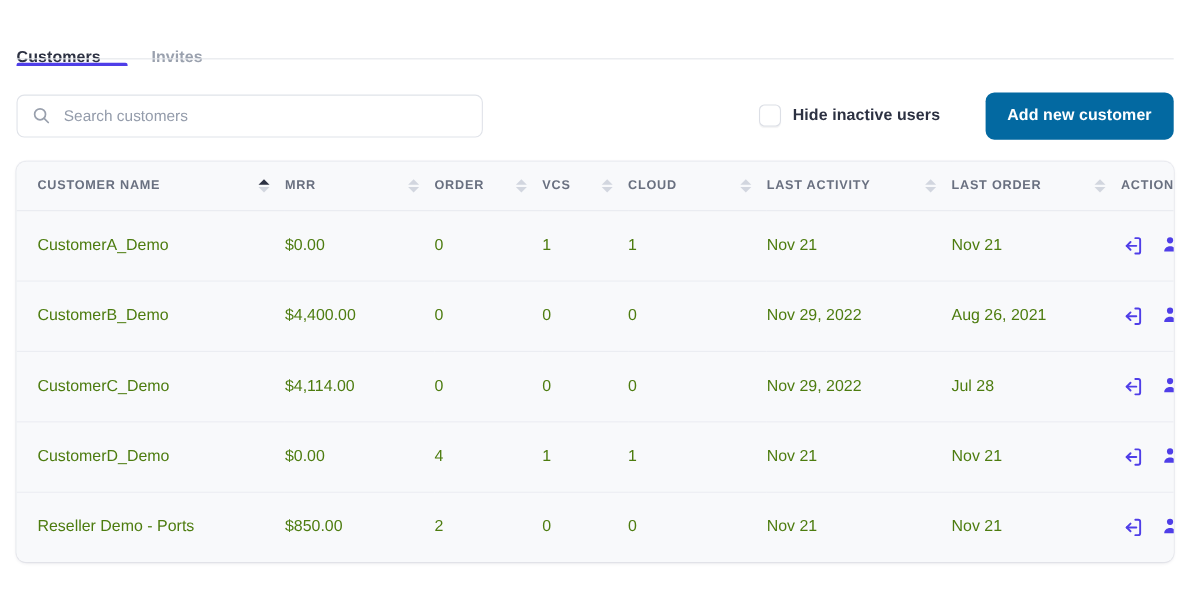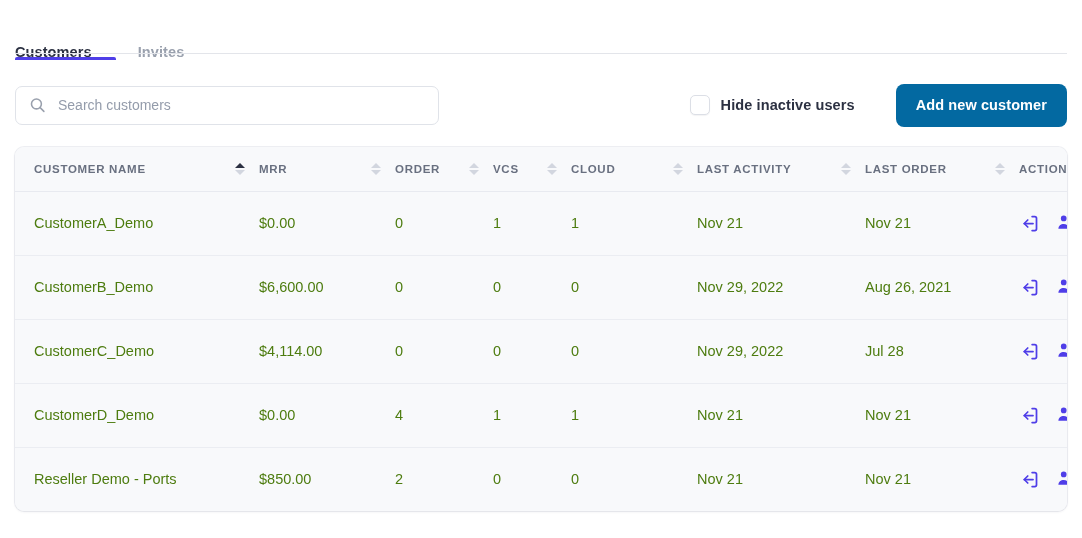--- a/index.html
+++ b/index.html
@@ -384,21 +384,21 @@
                     <circle cx="16.4" cy="7.4" r="2.7"></circle>
                     <path d="M2.6 18.2c0-3.1 2.6-5.2 5.8-5.2s5.8 2.1 5.8 5.2z"></path>
                     <path d="M14.6 18.2c0-2 -0.7-3.6-1.9-4.7 1-.4 2.2-.6 3.7-.6 3 0 5 1.9 5 4.6v.7z"></path>
                   </svg>
                 </button>
               </div>
             </td>
           </tr>
           <tr>
             <td class="col-name">CustomerB_Demo</td>
-            <td>$6,600.00</td>
+            <td>$4,400.00</td>
             <td>0</td>
             <td>0</td>
             <td>0</td>
             <td>Nov 29, 2022</td>
             <td>Aug 26, 2021</td>
             <td class="action-cell">
               <div class="actions">
                 <button class="icon-btn">
                   <svg viewBox="0 0 24 24" width="21" height="21" fill="none" stroke="currentColor" stroke-width="2" stroke-linecap="round" stroke-linejoin="round">
                     <path d="M15 4h3a2 2 0 0 1 2 2v12a2 2 0 0 1-2 2h-3"></path>

